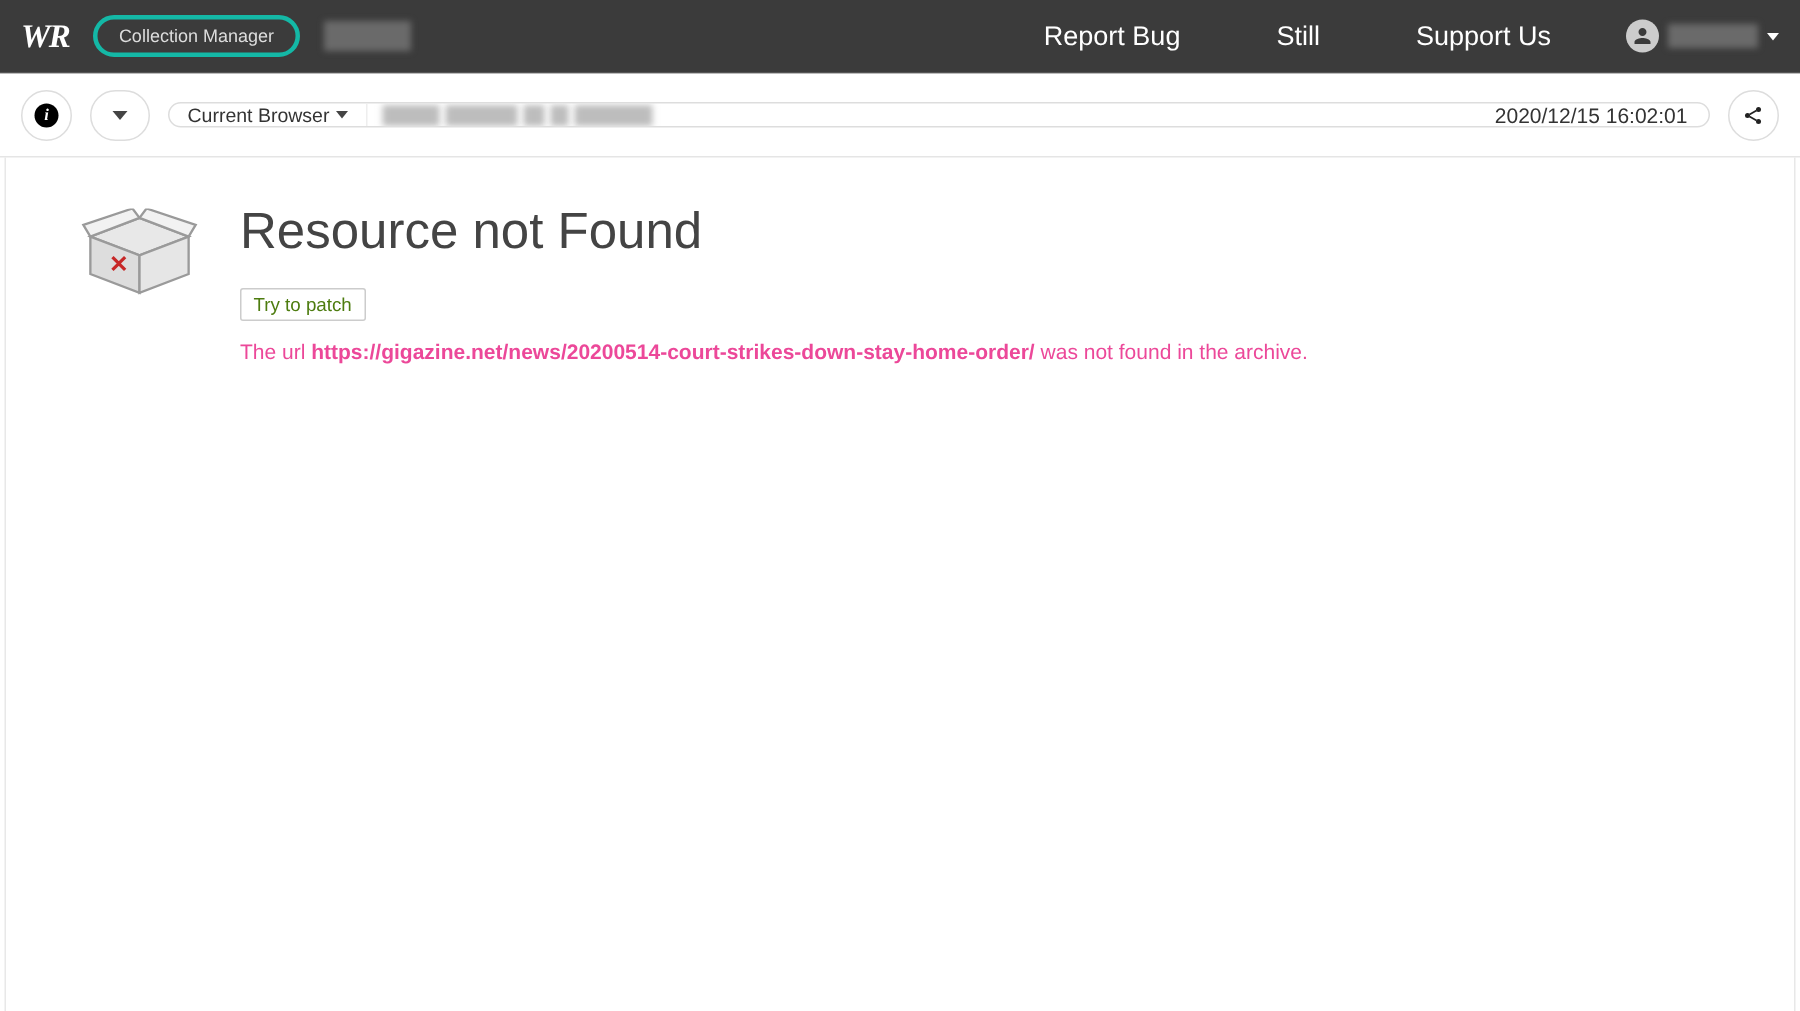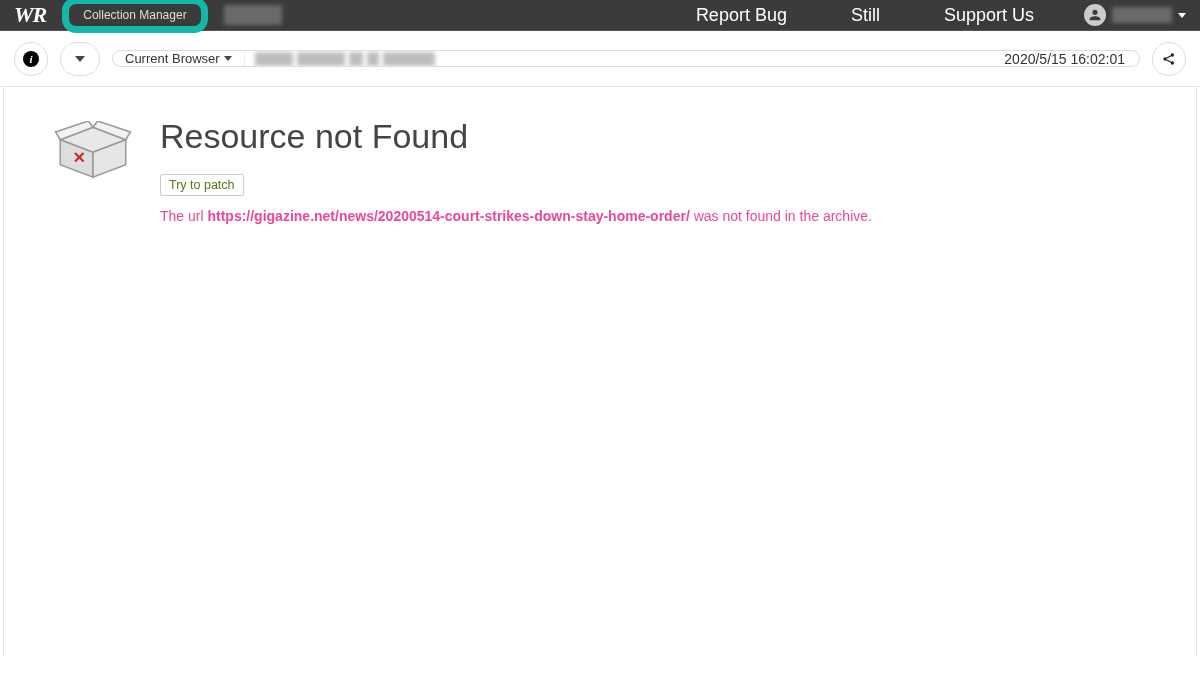--- a/index.html
+++ b/index.html
@@ -1,37 +1,37 @@
 <!DOCTYPE html>
 <html><head>
   <meta charset="utf-8">
   <style>
     * { box-sizing: border-box; margin: 0; padding: 0; }
     body { font-family: -apple-system, BlinkMacSystemFont, "Segoe UI", Helvetica, Arial, sans-serif; font-size: 14px; color: #333; background: #fff; }
     
     .topbar {
       background: #3b3b3b;
-      height: 31px;
+      height: 49px;
       display: flex;
       align-items: center;
       padding: 0 14px;
       color: #fff;
       border-bottom: 1px solid #555;
     }
     .logo {
       font-family: Georgia, 'Times New Roman', serif;
       font-size: 22px;
       font-weight: bold;
       font-style: italic;
       letter-spacing: -1px;
       margin-right: 16px;
       cursor: pointer;
     }
     .collection-btn {
-      border: 7px solid #14b8a6;
+      border: 3px solid #14b8a6;
       background: transparent;
       color: #ddd;
       padding: 4px 14px;
       border-radius: 14px;
       font-size: 12px;
       cursor: pointer;
     }
     .blur-user {
       margin-left: 16px;
       width: 58px; height: 20px;
@@ -220,21 +220,21 @@
       <span>Current Browser</span>
       <span class="caret-dark" style="border-top-width:5px; border-left-width:4px; border-right-width:4px;"></span>
     </div>
     <div class="url-input">
       <span class="url-blur" style="width:38px"></span>
       <span class="url-blur" style="width:48px"></span>
       <span class="url-blur" style="width:14px"></span>
       <span class="url-blur" style="width:12px"></span>
       <span class="url-blur" style="width:52px"></span>
     </div>
-    <div class="timestamp">2020/5/15 16:02:01</div>
+    <div class="timestamp">2020/12/15 16:02:01</div>
   </div>
 
   <div class="circle-btn share-icon">
     <svg viewBox="0 0 24 24">
         <circle cx="6" cy="12" r="2.5" fill="#222"></circle>
         <circle cx="17" cy="6" r="2.5" fill="#222"></circle>
         <circle cx="17" cy="18" r="2.5" fill="#222"></circle>
         <line x1="8" y1="11" x2="15" y2="7" stroke="#222" stroke-width="1.8"></line>
         <line x1="8" y1="13" x2="15" y2="17" stroke="#222" stroke-width="1.8"></line>
       </svg>

